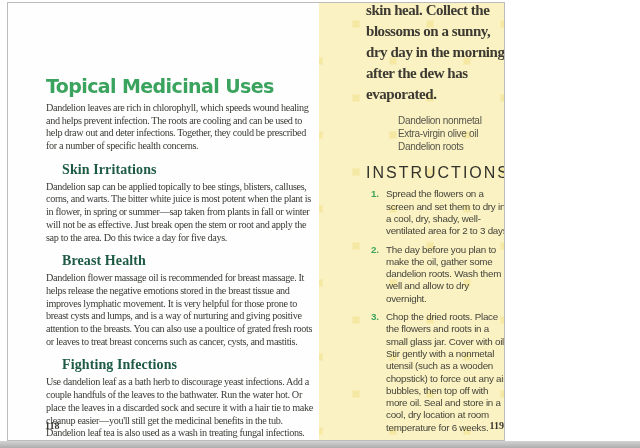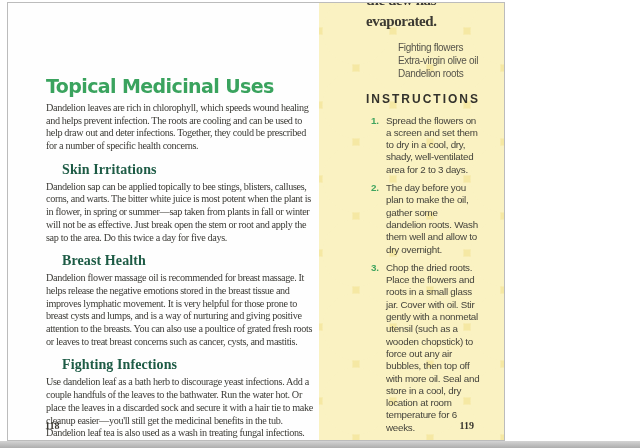--- a/index.html
+++ b/index.html
@@ -51,22 +51,22 @@
   .para-r{
     font-family:"Liberation Serif",serif;font-size:15px;line-height:21px;
     letter-spacing:-0.45px;color:#3c3a33;margin:0;font-weight:bold;
   }
   .ingredients{margin:9px 0 0 32px;}
   .ingredient{
     font-family:"Liberation Sans",sans-serif;font-size:10px;line-height:13px;
     letter-spacing:-0.3px;color:#56544b;
   }
   .instr-head{
-    margin-top:13px;font-family:"Liberation Sans",sans-serif;font-weight:bold;
-    font-size:12px;letter-spacing:2px;color:#33322c;line-height:13px;
+    margin-top:13px;font-family:"Liberation Sans",sans-serif;font-weight:normal;
+    font-size:16px;letter-spacing:2px;color:#33322c;line-height:13px;
   }
   .steps{margin-top:9px;}
   .step{
     position:relative;padding-left:20px;margin-bottom:6px;
     font-family:"Liberation Sans",sans-serif;font-size:9.8px;line-height:12.3px;
     letter-spacing:-0.25px;color:#45443c;
   }
   .step-num{
     position:absolute;left:5px;top:0;font-weight:bold;color:#3fa45f;
   }
@@ -97,21 +97,21 @@
     <p class="para">Use dandelion leaf as a bath herb to discourage yeast infections. Add a couple handfuls of the leaves to the bathwater. Run the water hot. Or place the leaves in a discarded sock and secure it with a hair tie to make cleanup easier—you'll still get the medicinal benefits in the tub. Dandelion leaf tea is also used as a wash in treating fungal infections.</p>
 
     <div class="pn pn-left">118</div>
   </div>
 
   <div class="page-right">
     <h1 class="rp-title">Dandelion Massage Oil</h1>
     <p class="para-r">The proportion of dandelion to olive oil isn't an important factor in making this massage oil. Simply keep in mind that the more blossoms you use, the more potent the oil. This is an excellent remedy to use for breast massage (see Breast Health, facing page) as well as to help skin heal. Collect the blossoms on a sunny, dry day in the morning, after the dew has evaporated.</p>
 
     <div class="ingredients">
-      <div class="ingredient">Fighting flowers</div>
+      <div class="ingredient">Dandelion nonmetal</div>
       <div class="ingredient">Extra-virgin olive oil</div>
       <div class="ingredient">Dandelion roots</div>
     </div>
 
     <div class="instr-head">INSTRUCTIONS</div>
 
     <div class="steps">
       <div class="step">
         <span class="step-num">1.</span>
         <span>Spread the flowers on a screen and set them to dry in a cool, dry, shady, well-ventilated area for 2 to 3 days.</span>

